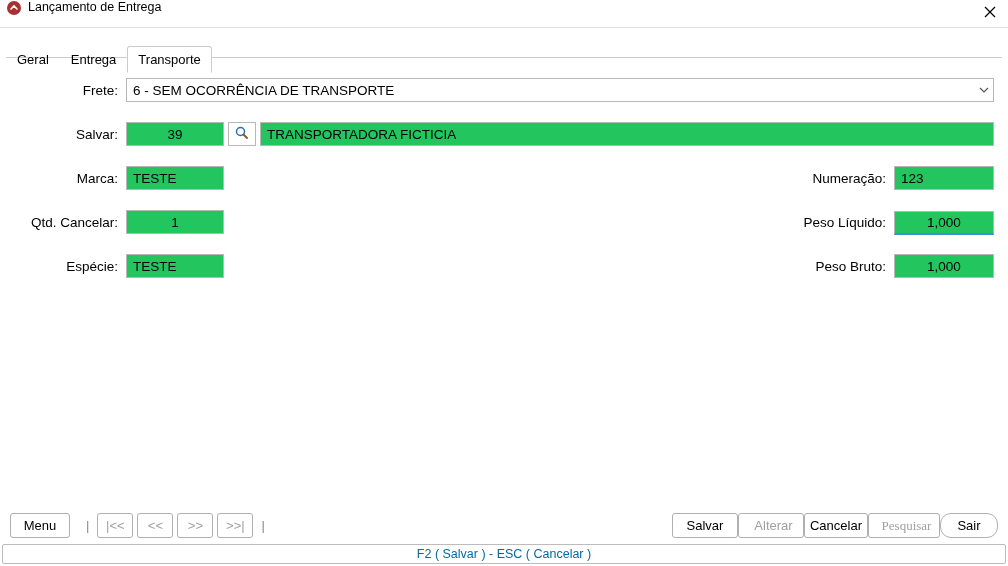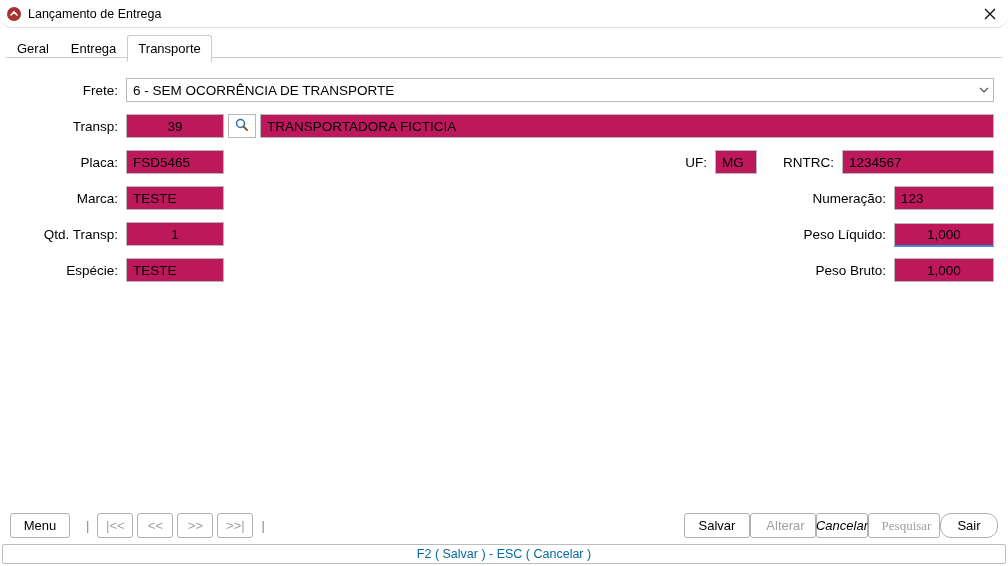--- a/index.html
+++ b/index.html
@@ -1,29 +1,29 @@
 <!DOCTYPE html>
 <html><head>
   <meta charset="utf-8">
   <style>
     * { box-sizing: border-box; margin: 0; padding: 0; font-family: "Segoe UI", Tahoma, Arial, sans-serif; }
     body { background: #fff; color: #000; font-size: 13px; width: 1008px; height: 566px; overflow: hidden; display:flex; flex-direction:column; }
-    .titlebar { height: 28px; display:flex; align-items:center; padding: 0 6px; border-bottom: 1px solid #e0e0e0; border-radius: 12px; }
+    .titlebar { height: 28px; display:flex; padding: 0 6px; border-bottom: 1px solid #e0e0e0; }
     .titlebar .app-icon { width:16px; height:16px; margin-right:6px; }
     .titlebar .title { font-size:12.5px; }
     .titlebar .spacer { flex:1; }
     .titlebar .close { width:24px; height:24px; display:flex; align-items:center; justify-content:center; cursor:pointer; }
     .outer { flex:1; padding: 0 2px; display:flex; flex-direction:column; }
     .tabs { display:flex; border-bottom:1px solid #ccc; margin: 2px 4px 0 4px; }
-    .tab { padding: 5px 10px; font-size:13px; border:1px solid transparent; border-bottom:none; cursor:pointer; position:relative; top:5px; }
+    .tab { padding: 5px 10px; font-size:13px; border:1px solid transparent; border-bottom:none; cursor:pointer; position:relative; top:16px; }
     .tab.active { border:1px solid #ccc; border-bottom:1px solid #fff; background:#fff; border-radius:3px 3px 0 0; }
     .form-area { flex:1; padding: 20px 12px 8px 12px; }
-    .row { display:flex; align-items:center; margin-bottom: 12px; }
+    .row { display:flex; align-items:center; margin-bottom: 20px; }
     .label { text-align:right; padding-right:8px; font-size:13.5px; white-space:nowrap; }
-    .input { border:1px solid #b8b8b8; background:#be185d; height:24px; padding:2px 6px; font-size:13.5px; line-height:18px; }
+    .input { border:1px solid #b8b8b8; background:#22c55e; height:24px; padding:2px 6px; font-size:13.5px; line-height:18px; }
     .input.center { text-align:center; }
     .select { border:1px solid #b8b8b8; background:#fff; height:24px; display:flex; align-items:center; padding-left:6px; cursor:pointer; }
     .select .sel-text { flex:1; font-size:13.5px; }
     .select .sel-arrow { width:18px; display:flex; align-items:center; justify-content:center; color:#555; }
     .search-btn { width:28px; height:24px; border:1px solid #b8b8b8; background:#fff; display:flex; align-items:center; justify-content:center; cursor:pointer; margin:0 4px; }
     .gap { flex:1; }
     .highlight-under { border-bottom:2px solid #3a8de0; margin-bottom:-1px; }
     .footer { padding:6px 8px; display:flex; align-items:center; border-top:none; }
     .btn { border:1px solid #b0b0b0; background:#fff; border-radius:3px; height:25px; padding:0 12px; font-size:13px; cursor:pointer; display:flex; align-items:center; justify-content:center; }
     .btn.disabled { color:#a0a0a0; cursor:default;padding-left:17px; }
@@ -66,53 +66,44 @@
         <span class="sel-text">6 - SEM OCORRÊNCIA DE TRANSPORTE</span>
         <span class="sel-arrow">
           <svg width="10" height="6" viewBox="0 0 10 6">
               <path d="M1 1 L5 5 L9 1" stroke="#555" stroke-width="1.2" fill="none"></path>
             </svg>
         </span>
       </div>
     </div>
 
     <div class="row">
-      <div class="label" style="width:112px;">Transp:</div>
+      <div class="label" style="width:112px;">Salvar:</div>
       <input class="input center" style="width: 98px;" value="39">
       <div class="search-btn">
         <span>
           <svg width="16" height="16" viewBox="0 0 16 16">
             <circle cx="6.5" cy="6.5" r="4" stroke="#2a6db0" stroke-width="1.5" fill="none"></circle>
             <line x1="9.5" y1="9.5" x2="13" y2="13" stroke="#8a5a2b" stroke-width="2" stroke-linecap="round"></line>
           </svg>
         </span>
       </div>
       <input class="input" style="flex: 1 1 0%;" value="TRANSPORTADORA FICTICIA">
     </div>
 
-    <div class="row">
-      <div class="label" style="width:112px;">Placa:</div>
-      <input class="input" style="width: 98px;" value="FSD5465">
-      <div class="gap"></div>
-      <div class="label">UF:</div>
-      <input class="input" style="width: 42px; margin-right: 26px;" value="MG">
-      <div class="label">RNTRC:</div>
-      <input class="input" style="width: 152px;" value="1234567">
-    </div>
 
     <div class="row">
       <div class="label" style="width:112px;">Marca:</div>
       <input class="input" style="width: 98px;" value="TESTE">
       <div class="gap"></div>
       <div class="label">Numeração:</div>
       <input class="input" style="width: 100px;" value="123">
     </div>
 
     <div class="row">
-      <div class="label" style="width:112px;">Qtd. Transp:</div>
+      <div class="label" style="width:112px;">Qtd. Cancelar:</div>
       <input class="input center" style="width: 98px;" value="1">
       <div class="gap"></div>
       <div class="label">Peso Líquido:</div>
       <input class="input center highlight-under" style="width: 100px;" value="1,000">
     </div>
 
     <div class="row">
       <div class="label" style="width:112px;">Espécie:</div>
       <input class="input" style="width: 98px;" value="TESTE">
       <div class="gap"></div>
@@ -128,21 +119,21 @@
       <span class="nav-sep">|</span>
       <div class="btn disabled" style="width:36px;padding:0;">|&lt;&lt;</div>
       <div class="btn disabled" style="width:36px;padding:0;">&lt;&lt;</div>
       <div class="btn disabled" style="width:36px;padding:0;">&gt;&gt;</div>
       <div class="btn disabled" style="width:36px;padding:0;">&gt;&gt;|</div>
       <span class="nav-sep">|</span>
     </div>
     <div class="gap"></div>
     <div class="btn" style="width:66px;">Salvar</div>
     <div class="btn disabled" style="width:66px;">Alterar</div>
-    <div class="btn" style="width:52px;font-style:italic;">Cancelar</div>
+    <div class="btn" style="width:64px;">Cancelar</div>
     <div class="btn disabled" style="width:72px;font-family:Liberation Serif, serif;">Pesquisar</div>
     <div class="btn" style="width:58px;border-radius:11px;">Sair</div>
   </div>
 
 </div>
 
 <div class="statusbar">
   <span>F2 ( Salvar )  -  ESC ( Cancelar )</span>
 </div>
 

